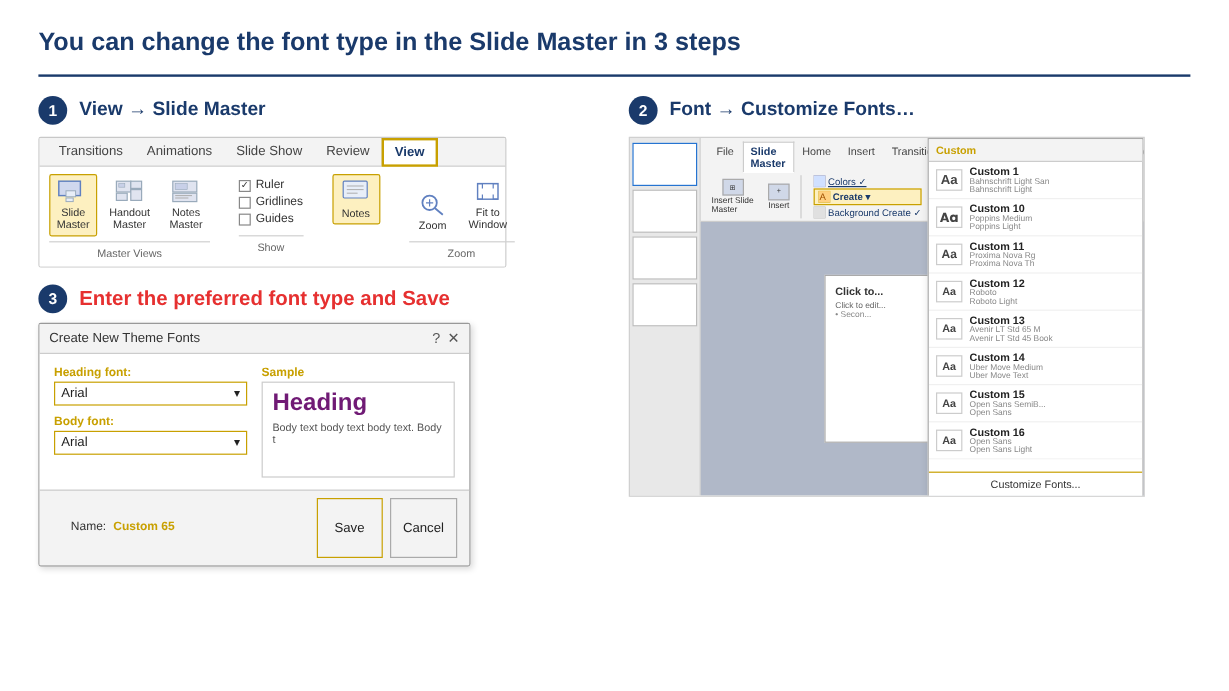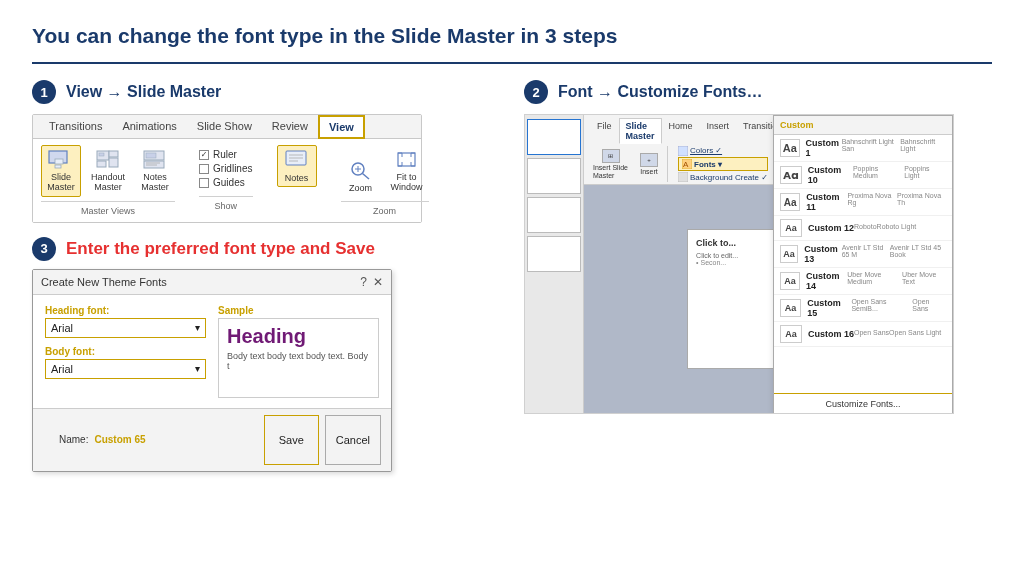--- a/index.html
+++ b/index.html
@@ -408,21 +408,21 @@
       height: 18px;
       background: #fff;
       border: 1px solid #ccc;
       display: flex;
       align-items: center;
       justify-content: center;
       font-size: 11px;
       font-weight: 700;
       color: #444;
     }
-    .font-item-info { display: flex; flex-direction: row; }
+    .font-item-info { display: flex; flex-direction: column; }
     .font-name { font-size: 9px; font-weight: 600; color: #222; }
     .font-subname { font-size: 7px; color: #888; }
     .customize-fonts-btn {
       position: absolute;
       bottom: 0;
       left: 0;
       right: 0;
       padding: 5px 24px;
       font-size: 9px;
       color: #333;
@@ -459,21 +459,21 @@
       bottom: 0;
       right: 0;
       width: 0;
       height: 0;
       border-style: solid;
       border-width: 0 0 70px 100px;
       border-color: transparent transparent #7ec8e3 transparent;
     }
     .colors-btn {
       display: flex;
-      align-items: flex-start;
+      align-items: center;
       gap: 2px;
       font-size: 8px;
       color: #1a3a6b;
       text-decoration: underline;
     }
     .fonts-btn {
       display: flex;
       align-items: center;
       gap: 2px;
       font-size: 8px;
@@ -722,21 +722,21 @@
                 <svg width="10" height="10">
                     <rect width="10" height="10" fill="#d0e0ff" stroke="#88a" stroke-width="0.5"></rect>
                   </svg>
                 <span style="font-size:8px;"> Colors ✓</span>
               </div>
               <div class="fonts-btn">
                 <svg width="10" height="10">
                     <rect width="10" height="10" fill="#ffd080" stroke="#c8a000" stroke-width="0.5"></rect>
                     <text x="1" y="8" font-size="8" fill="#a05000">A</text>
                   </svg>
-                <span style="font-size:8px;font-weight:700;"> Fonts ▾</span>
+                <span style="font-size:8px;font-weight:700;"> Create ▾</span>
               </div>
               <div class="bg-btn">
                 <svg width="10" height="10">
                     <rect width="10" height="10" fill="#e0e0e0" stroke="#aaa" stroke-width="0.5"></rect>
                   </svg>
                 <span style="font-size:8px;"> Background Create ✓</span>
               </div>
             </div>
             <div style="width:1px;background:#ccc;align-self:stretch;margin-left:4px;"></div>
             <div style="font-size:8px;margin-left:4px;color:#555;">Hide Background Graphics</div>

